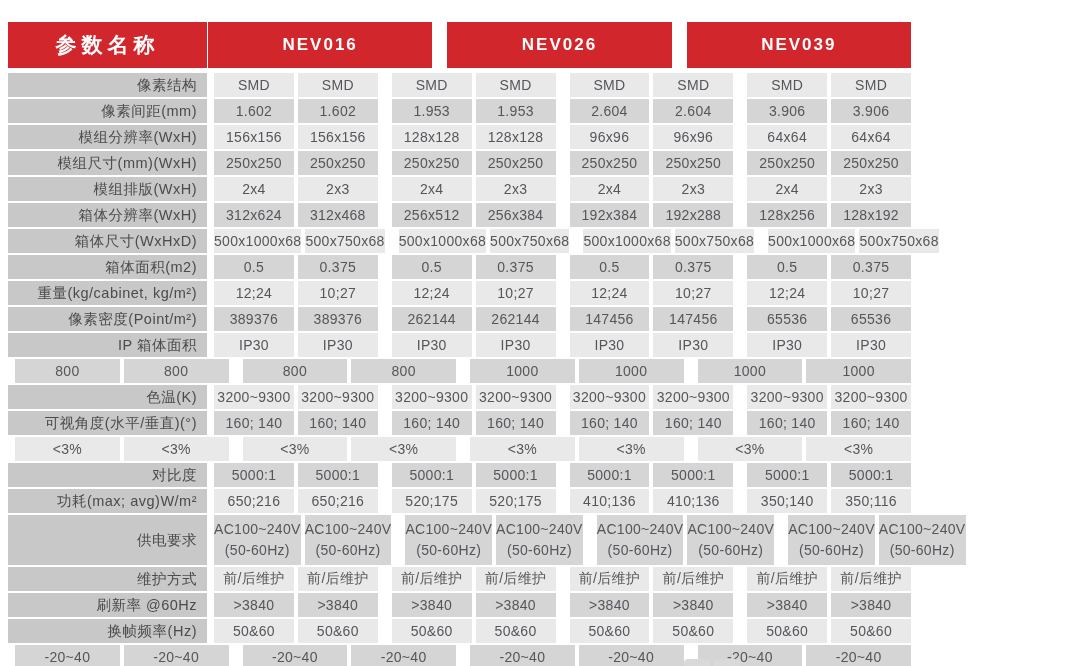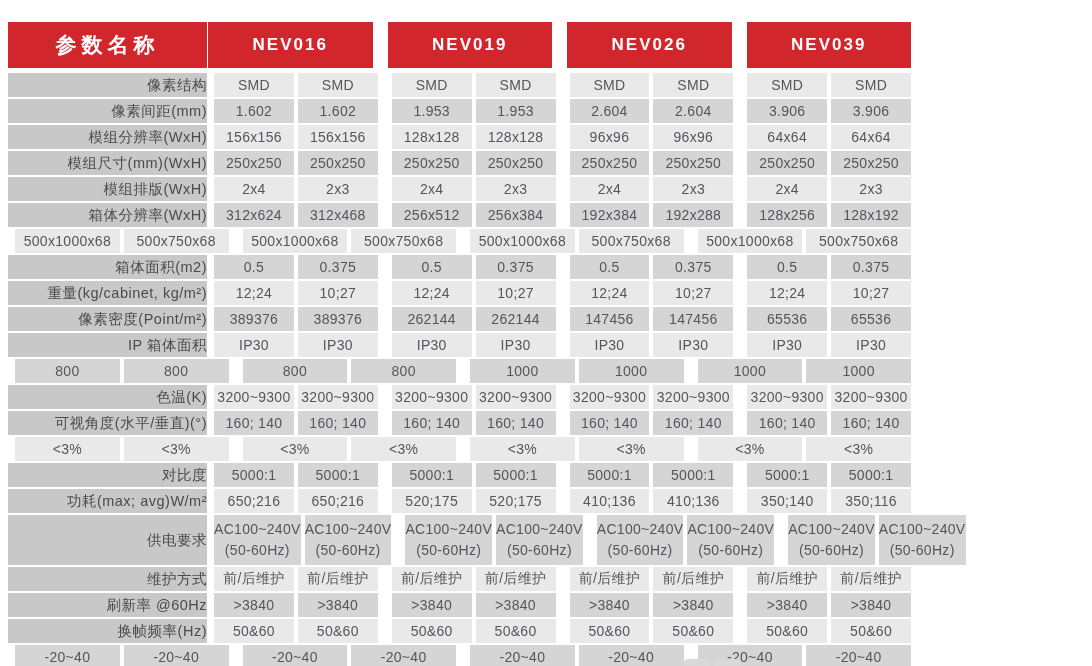--- a/index.html
+++ b/index.html
@@ -28,21 +28,21 @@
     display:flex;align-items:center;justify-content:center;
   }
   
   .row{display:flex;height:24px;margin-bottom:2px;}
   .row.tall{height:50px;}
   .label-cell{
     width:199px;flex:0 0 199px;box-sizing:border-box;
     background:var(--labelbg,#c8c8c8);
     color:#4b4b4d;font-size:14.5px;letter-spacing:0.5px;
     display:flex;align-items:center;justify-content:flex-end;
-    white-space:nowrap;
+    padding-right:10px;white-space:nowrap;
   }
   .cells{flex:1;display:flex;gap:14px;margin-left:7px;}
   .pair{flex:1;display:flex;gap:4px;}
   .cell{
     flex:1;display:flex;flex-direction:column;
     align-items:center;justify-content:center;
     font-size:14px;color:#55565b;letter-spacing:0.3px;
     white-space:nowrap;
   }
   .row.light .cell{background:var(--rowlight,#e9e9e9);}
@@ -58,21 +58,20 @@
 </style>
 </head>
 <body>
 
 <div class="page">
   <div class="table">
     <div class="thead">
       <div class="label-th">参数名称</div>
       <div class="hgroups" id="header-groups">
           <div class="group-th">NEV016</div>
-          <div class="group-th">NEV019</div>
           <div class="group-th">NEV026</div>
           <div class="group-th">NEV039</div>
         </div>
     </div>
     <div id="rows">
         <div class="row light">
           <div class="label-cell">像素结构</div>
           <div class="cells">
             <div class="pair">
               <div class="cell">SMD</div>
@@ -191,20 +190,21 @@
               <div class="cell">192x384</div>
               <div class="cell">192x288</div>
             </div>
             <div class="pair">
               <div class="cell">128x256</div>
               <div class="cell">128x192</div>
             </div>
           </div>
         </div>
         <div class="row light">
+          <div class="label-cell">箱体尺寸(WxHxD)</div>
           <div class="cells">
             <div class="pair">
               <div class="cell">500x1000x68</div>
               <div class="cell">500x750x68</div>
             </div>
             <div class="pair">
               <div class="cell">500x1000x68</div>
               <div class="cell">500x750x68</div>
             </div>
             <div class="pair">

